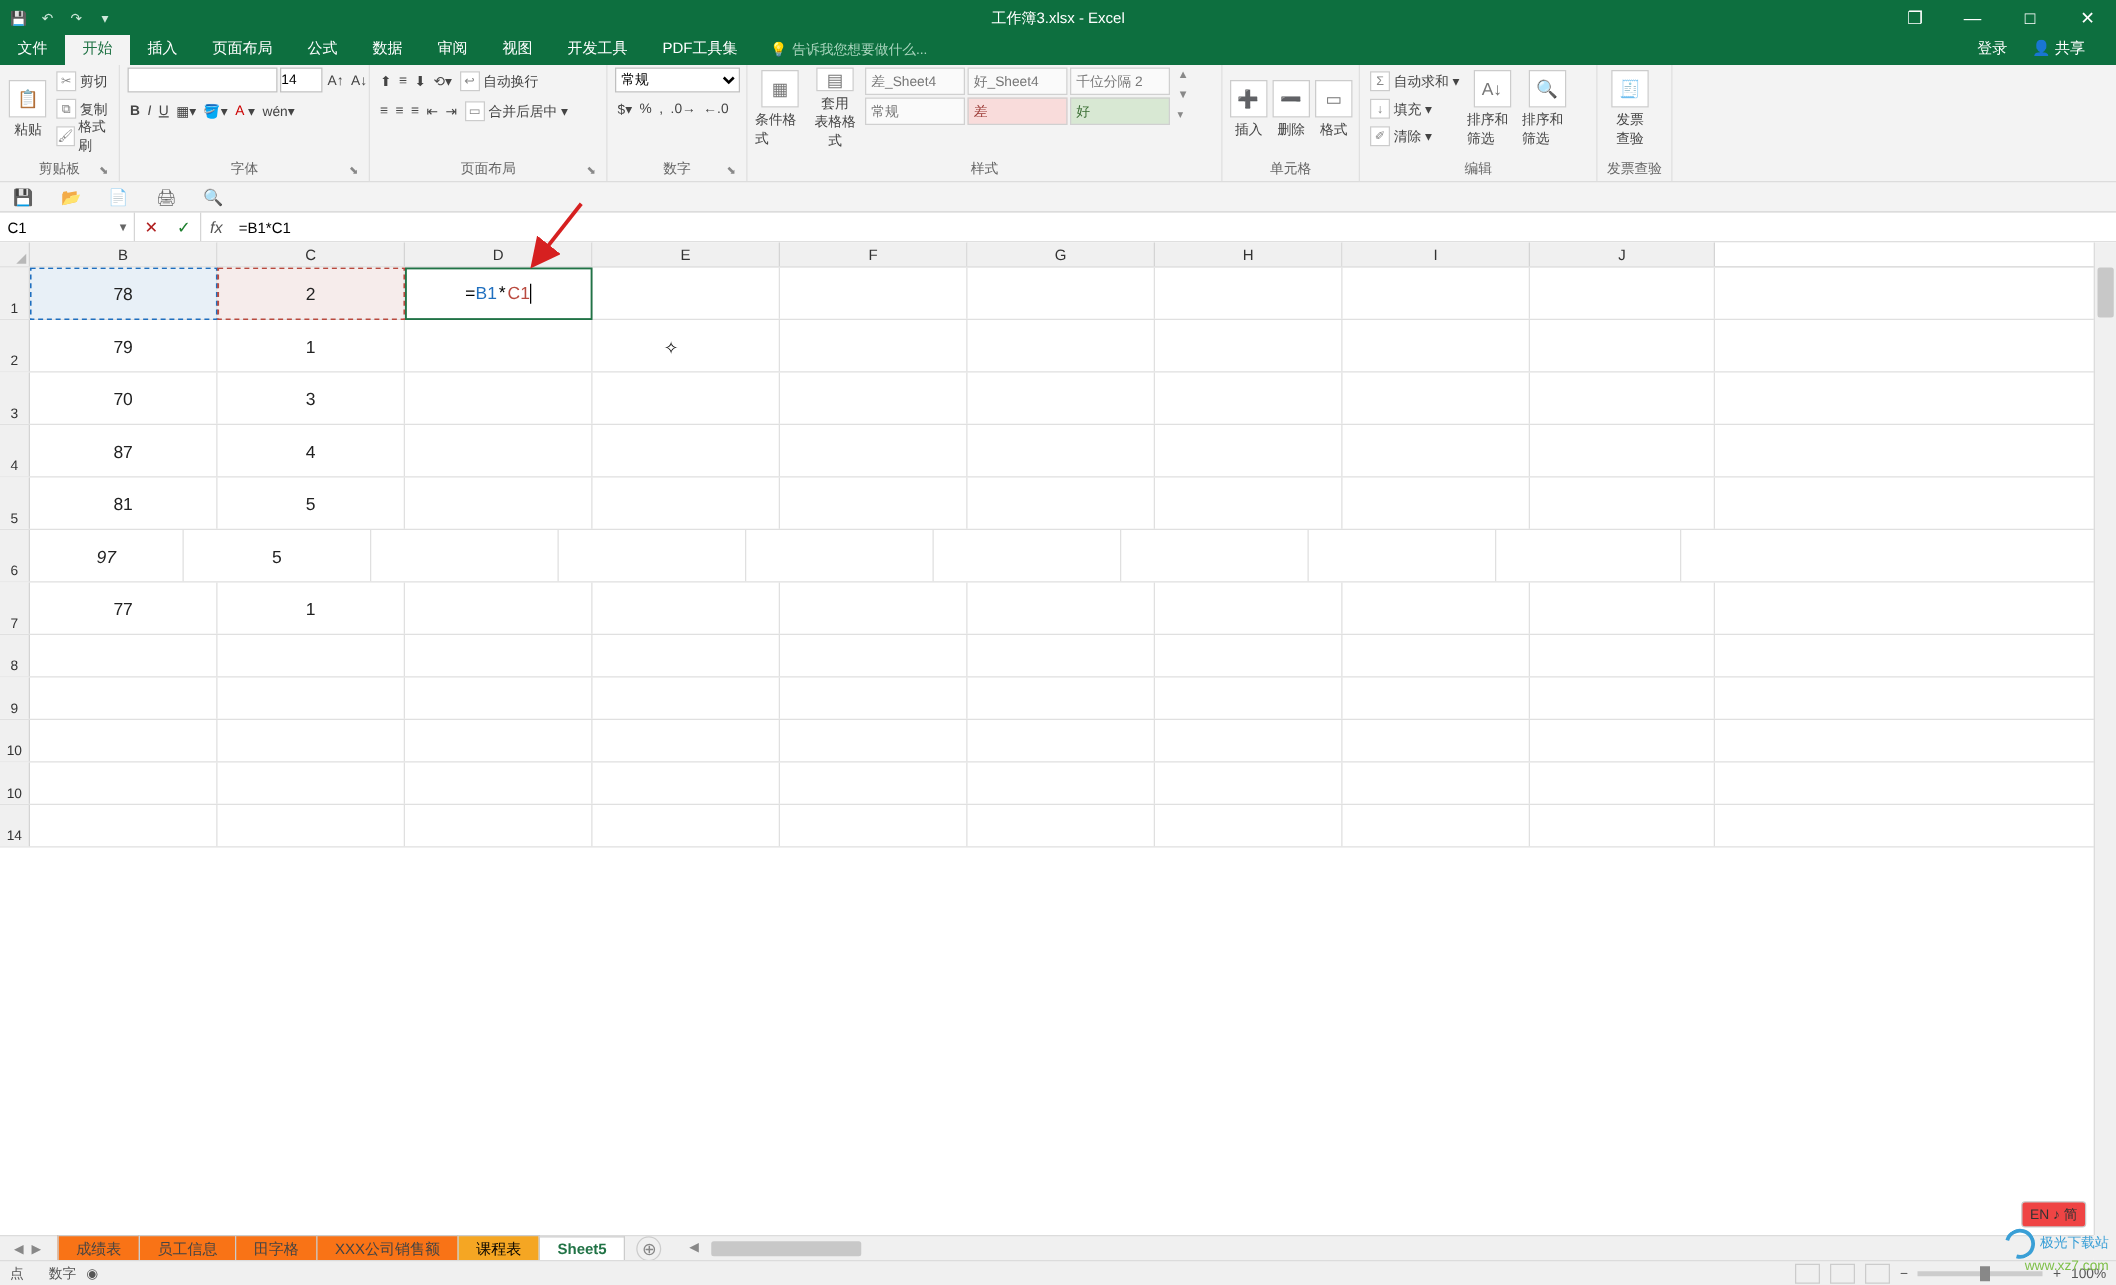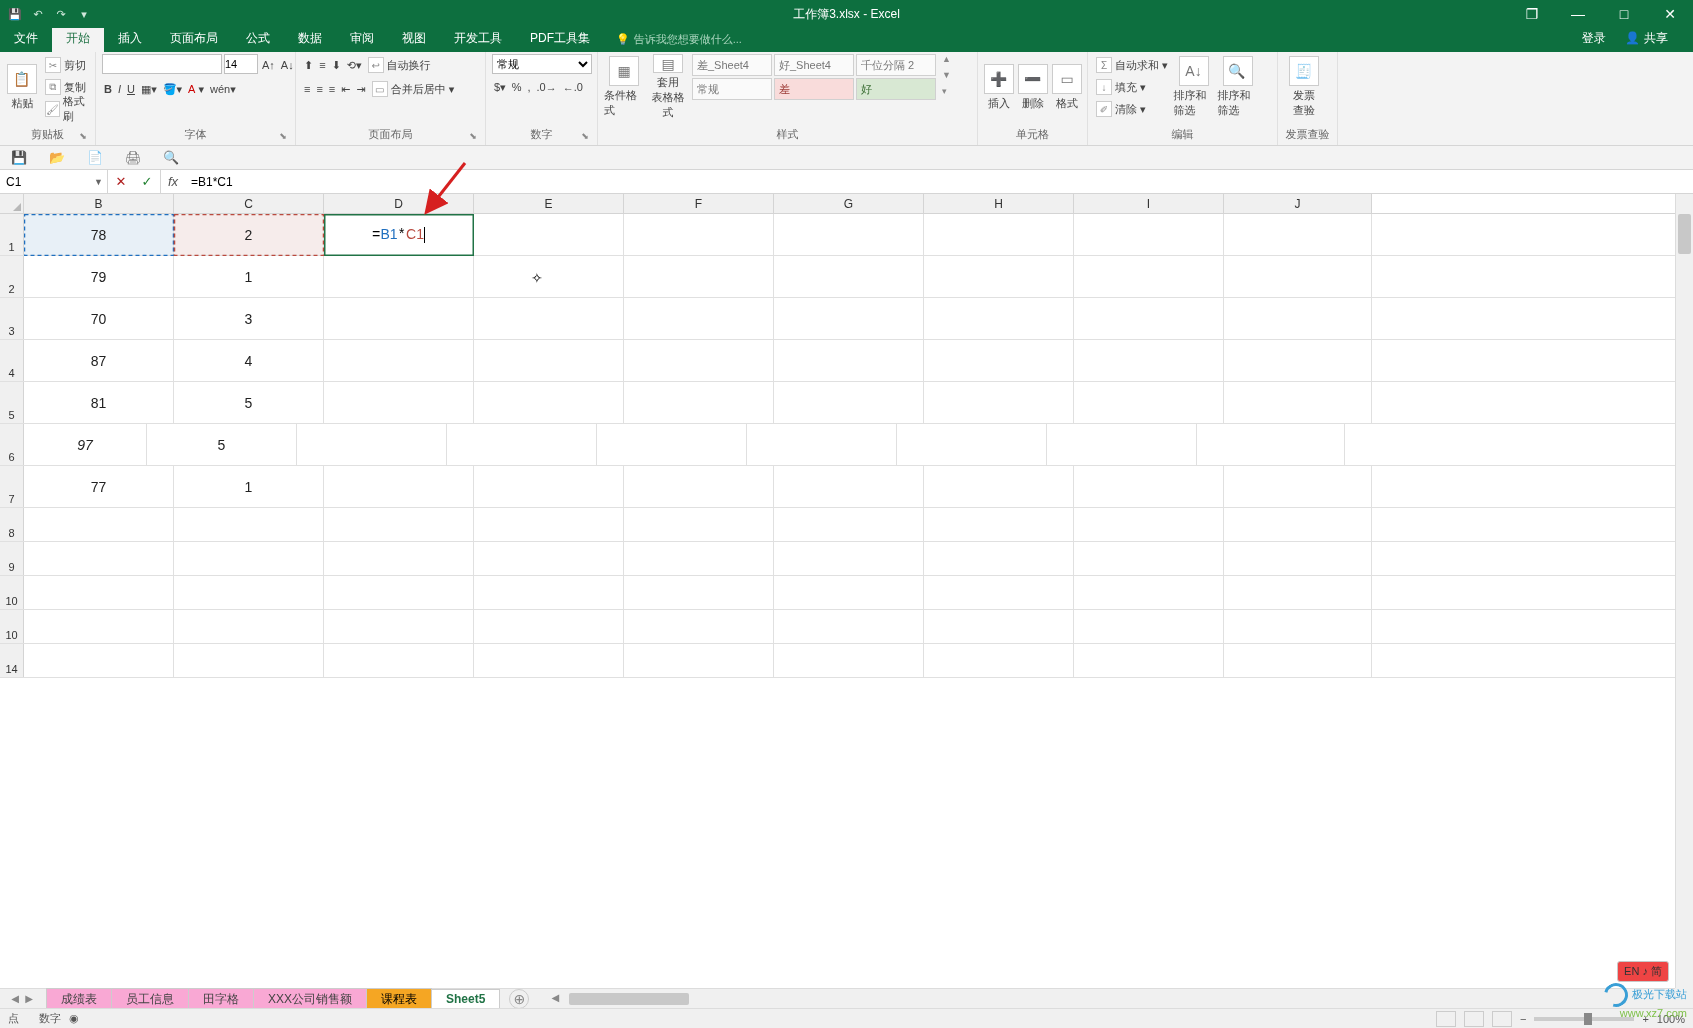--- a/index.html
+++ b/index.html
@@ -75,21 +75,21 @@
 
 
 .cross { position: absolute; font-size: 14px; color: #000; }
 
 
 .vscroll { position: absolute; right: 0; top: 194px; bottom: 40px; width: 18px; background: #f0f0f0; border-left: 1px solid #dcdcdc; }
 .vscroll .thumb { position: absolute; left: 2px; right: 2px; top: 20px; height: 40px; background: #c8c8c8; border-radius: 2px; }
 .hscroll-area { position: absolute; bottom: 20px; left: 0; right: 18px; height: 20px; background: #f0f0f0; border-top: 1px solid #dcdcdc; display: flex; align-items: center; }
 .sheet-tabs { display: flex; align-items: center; padding-left: 8px; gap: 0; height: 100%; }
 .sheet-tabs .nav { width: 14px; text-align: center; color: #888; font-size: 10px; }
-.sheet-tabs .tab { padding: 2px 14px; font-size: 12px; color: #444; border: 1px solid #ccc; border-bottom: none; background: #f9a8d4; margin-right: -1px; }
+.sheet-tabs .tab { padding: 2px 14px; font-size: 12px; color: #444; border: 1px solid #ccc; border-bottom: none; background: #f97316; margin-right: -1px; }
 .sheet-tabs .tab.active { background: #fff; border-bottom: 1px solid #fff; color: #217346; font-weight: bold; }
 .sheet-tabs .tab.orange { background: #f5a623; color: #000; }
 .sheet-tabs .add { width: 20px; height: 20px; display: flex; align-items: center; justify-content: center; color: #888; font-size: 14px; margin-left: 10px; border: 1px solid #ccc; border-radius: 50%; }
 .hscroll-track { flex: 1; margin-left: 40px; height: 14px; background: #f0f0f0; position: relative; }
 .hscroll-track .thumb { position: absolute; left: 0; width: 120px; top: 1px; bottom: 1px; background: #c8c8c8; border-radius: 2px; }
 
 
 .status { position: absolute; bottom: 0; left: 0; right: 0; height: 20px; background: #f0f0f0; border-top: 1px solid #dcdcdc; display: flex; align-items: center; font-size: 11px; color: #555; padding: 0 8px; }
 .status .right { margin-left: auto; display: flex; align-items: center; gap: 8px; }
 .status .viewbtn { width: 20px; height: 16px; border: 1px solid #ccc; }

